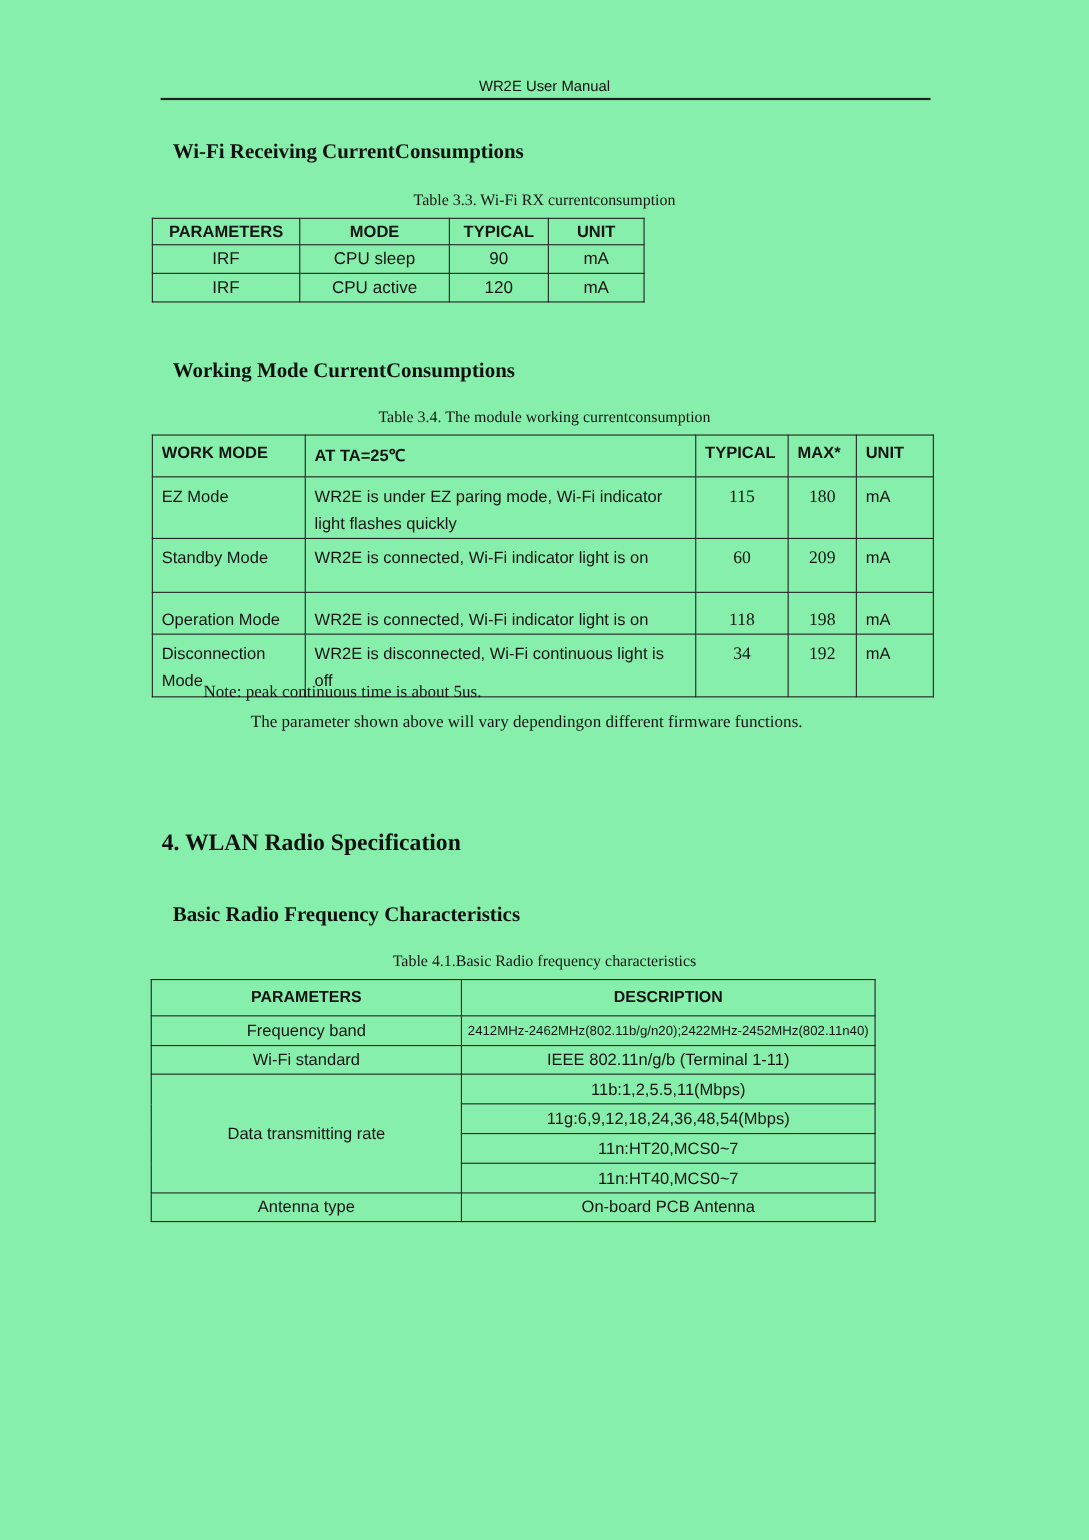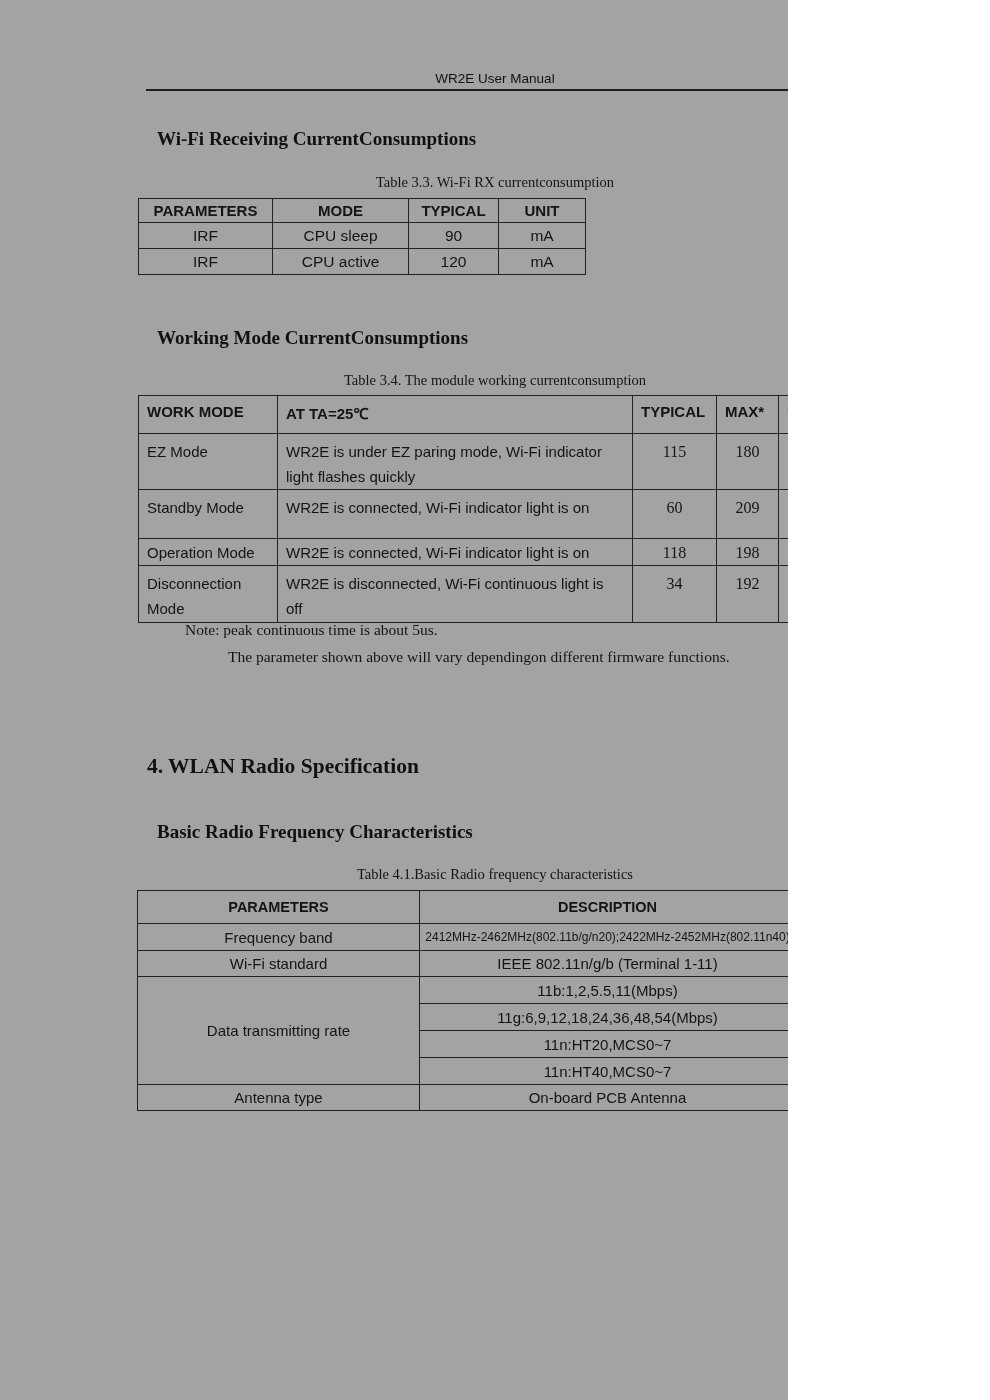--- a/index.html
+++ b/index.html
@@ -1,17 +1,17 @@
 <!DOCTYPE html>
 <html><head>
 <meta charset="utf-8">
 <style>
   html,body {margin:0; padding:0; background:#ffffff;}
   .page {
-    position:relative; width:788px; height:1400px; background:#a3a3a3;
+    position:relative; width:990px; height:1400px; background:#86efac;
     color:#1a1a1a; font-family:"Liberation Sans", sans-serif; overflow:hidden;
   }
   .header-title {
     position:absolute; top:71px; left:0; width:990px; text-align:center;
     font-size:13.5px; color:#111;
   }
   .header-rule {
     position:absolute; top:89px; left:146px; width:700px; height:2px;
     background:#1f1f1f;
   }
@@ -46,21 +46,21 @@
     padding:7px 13px 0 8px;
   }
   #table-34 td {
     font-size:15px; text-align:left; vertical-align:top;
     padding:5px 8px 0 8px; line-height:25px;
   }
   #table-34 td.num {
     font-family:"Liberation Serif", serif; font-size:16px; text-align:center;
     padding-left:0; padding-right:0;
   }
-  #table-34 tr.row-op td {padding-top:1px;}
+  #table-34 tr.row-op td {padding-top:12px;}
 
   
   #table-41 {position:absolute; top:890px; left:137px; width:658px;}
   #table-41 th {font-size:14.5px; font-weight:bold; text-align:center; vertical-align:middle; padding:0;}
   #table-41 td {font-size:15px; text-align:center; vertical-align:middle; padding:0;}
   #table-41 td.small-desc {font-size:12px;}
 
   .note-line {
     position:absolute; font-family:"Liberation Serif", serif;
     font-size:15.5px; color:#141414; white-space:nowrap;

